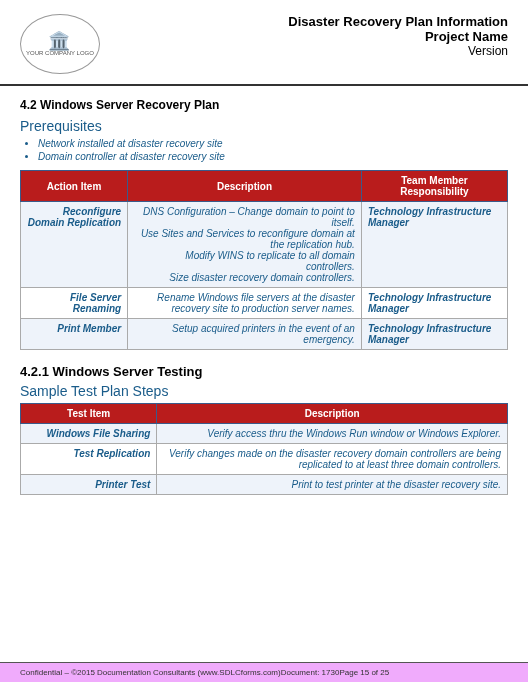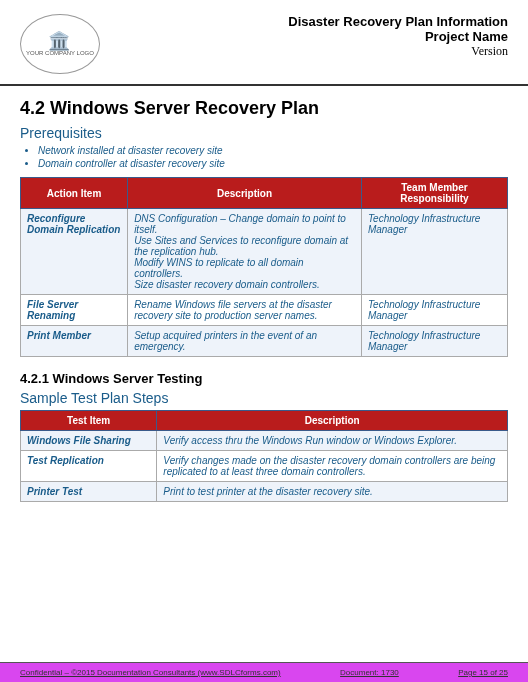--- a/index.html
+++ b/index.html
@@ -56,28 +56,27 @@
       color: #000;
     }
     .header-title .project-name {
       font-size: 13px;
       font-weight: bold;
       color: #000;
     }
     .header-title .version {
       font-size: 12px;
       color: #000;
-      font-family: Liberation Serif, serif;
     }
     .content {
       padding: 12px 20px 8px 20px;
       flex: 1;
     }
     .section-title {
-      font-size: 18px;
+      font-size: 12px;
       font-weight: bold;
       color: #000;
       margin-bottom: 6px;
     }
     .section-subtitle {
       font-size: 14px;
       color: #1a5c8a;
       margin-bottom: 4px;
     }
     .bullet-list {
@@ -103,51 +102,50 @@
       padding: 4px 6px;
       text-align: center;
       border: 1px solid #3a5a8a;
     }
     table tbody tr td {
       padding: 4px 6px;
       border: 1px solid #aaa;
       vertical-align: top;
       color: #1a5c8a;
       font-style: italic;
+      text-align: right;
     }
     table tbody tr:nth-child(odd) td {
       background: #eef3fa;
     }
     table tbody tr:nth-child(even) td {
       background: #fff;
     }
     .td-label {
       font-weight: bold;
     }
     .td-responsibility {
-      font-weight: normal;
+      font-weight: bold;
       text-align: left;
     }
     .subsection-title {
       font-size: 13px;
       font-weight: bold;
       color: #000;
       margin-bottom: 4px;
       margin-top: 4px;
     }
     .footer {
       border-top: 1px solid #555;
       padding: 5px 20px;
       display: flex;
-      justify-content: space-between;
       align-items: center;
       font-size: 8px;
       color: #333;
-      background: #d946ef;
-      text-decoration: underline;
+      background: #f0abfc;
     }
     .footer-left { color: #333; }
     .footer-center { color: #333; }
     .footer-right { color: #333; }
   </style>
 </head>
 <body>
 
 <div class="page">
 

